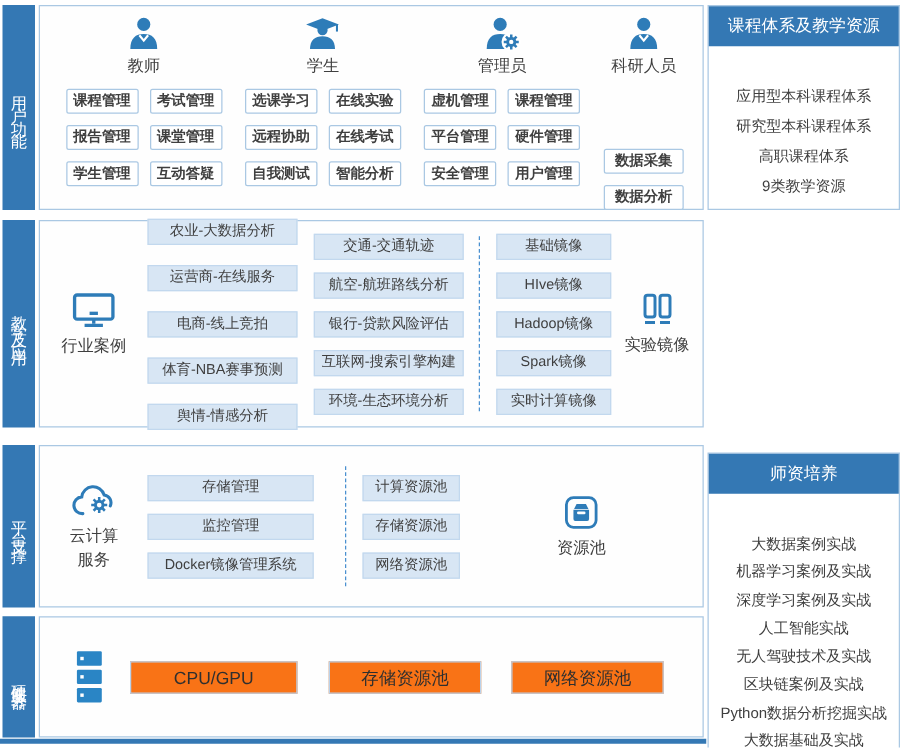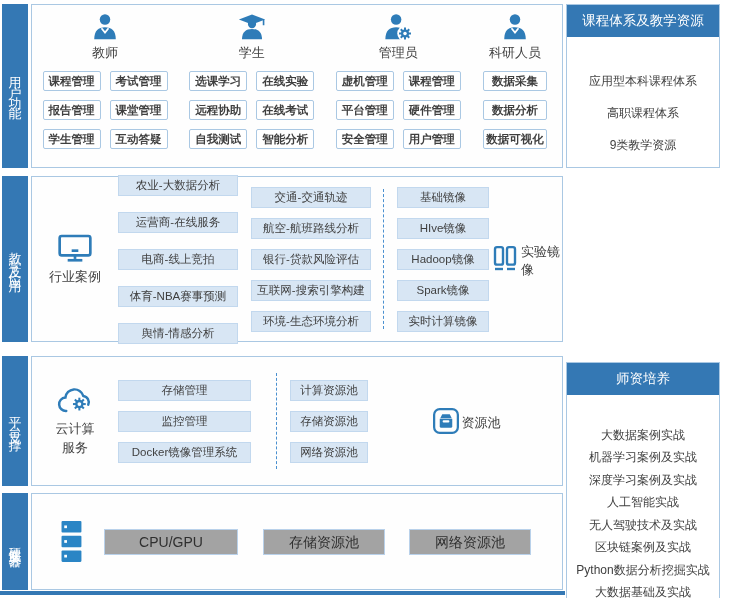--- a/index.html
+++ b/index.html
@@ -18,23 +18,23 @@
   .sec4{top:493px; height:97px;}
   .vbar{width:26px; background:var(--primary); color:#fff; display:flex; align-items:center; justify-content:center; flex:none;}
   .vtext{writing-mode:vertical-rl; font-size:13px; line-height:1;}
   .sec1 .vtext{letter-spacing:10px;}
   .sec2 .vtext{letter-spacing:7px;}
   .sec3 .vtext{letter-spacing:7px;}
   .sec4 .vtext{letter-spacing:2px;}
   .box{flex:1; margin-left:3px; border:1px solid var(--box-border); background:#fefefe; display:flex; align-items:center;}
 
   
-  .box1{padding:8px 14px 4px 10px; align-items:flex-start; justify-content:space-between;}
+  .box1{padding:8px 14px 4px 20px; align-items:flex-start; justify-content:space-between;}
   .ugroup{display:flex; flex-direction:column; align-items:center;}
-  .g2col{width:126px;} .g1col{width:66px;}
+  .g2col{width:126px;} .g1col{width:66px;gap:48px;}
   .uhead{display:flex; flex-direction:column; align-items:center; height:52px; justify-content:flex-start;}
   .ulabel{font-size:13px; color:var(--text); margin-top:1px;}
   .btngrid{display:grid; grid-template-columns:58px 58px; column-gap:9px; row-gap:9px; margin-top:6px;}
   .btngrid.one{grid-template-columns:64px;}
   .wbtn{height:20px; line-height:18px; background:#fff; border:1px solid var(--box-border); border-radius:2px;
         font-size:11.5px; color:var(--text); text-align:center; white-space:nowrap;font-weight:bold;}
 
   
   .cat{width:86px; flex:none; display:flex; flex-direction:column; align-items:center;}
   .catlabel{font-size:13px; color:var(--text); margin-top:4px; text-align:center; line-height:1.45;}
@@ -42,27 +42,27 @@
   .vcol{display:flex; flex-direction:column; gap:10px; flex:none;}
   .fbox{height:21px; line-height:19px; background:var(--fill-bg); border:1px solid var(--fill-border);
         font-size:11.5px; color:var(--text); text-align:center; white-space:nowrap;}
   .dash{border-left:1px dashed var(--divider); flex:none;}
   .sec2 .dash{height:140px; margin:0 13px 0 12px;}
   .sec3 .dash{height:96px;  margin:0 13px 0 12px;}
   .colA2,.colB2{width:120px;} .colA2{margin-right:13px;gap:16px;}
   .colC2{width:92px;}
   .colA3,.colB3{width:133px;} .colA3{margin-right:13px;}
   .colC3{width:78px;}
-  .sideblock{flex:1; display:flex; flex-direction:row; align-items:center; justify-content:center;}
+  .sideblock{flex:1; display:flex; flex-direction:column; align-items:center; justify-content:center;}
   .sidelabel{font-size:13px; color:var(--text); margin-top:4px;}
 
   
   .box4{padding-left:28px;}
   .srv{flex:none; margin-right:20px; display:flex; align-items:center;}
-  .hbtn{height:26px; line-height:24px; background:#a3a3a3; border:1px solid #b9d1ea;
+  .hbtn{height:26px; line-height:24px; background:#f97316; border:1px solid #b9d1ea;
         font-size:14px; color:#2f2f2f; text-align:center; flex:none;}
   .hb1{width:134px; margin-right:25px;} .hb2{width:122px; margin-right:24px;} .hb3{width:122px;}
 
   .bstrip{position:absolute; top:591px; left:0; width:565px; height:4px; background:var(--primary);}
 
   
   .panel{position:absolute; left:566px; width:154px; border:1px solid var(--box-border); background:#fff; display:flex; flex-direction:column;}
   .p1{top:4px; height:164px;} .p2{top:176px; height:164px;} .p3{top:362px; height:249px;}
   .phead{height:32px; flex:none; background:var(--primary); color:#fff; display:flex; align-items:center; justify-content:center; font-size:13.5px;}
   .pbody{flex:1; display:flex; flex-direction:column; justify-content:space-around; padding:6px 2px;margin-top:23px;}
@@ -303,20 +303,21 @@
       <div class="hbtn hb3">网络资源池</div>
     </div>
   </div>
 
   <div class="bstrip"></div>
 
   <div class="panel p1">
     <div class="phead">课程体系及教学资源</div>
     <div class="pbody">
       <div class="pitem">应用型本科课程体系</div>
+      <div class="pitem">研究型本科课程体系</div>
       <div class="pitem">高职课程体系</div>
       <div class="pitem">9类教学资源</div>
     </div>
   </div>
 
 
   <div class="panel p3">
     <div class="phead">师资培养</div>
     <div class="pbody">
       <div class="pitem">大数据案例实战</div>

